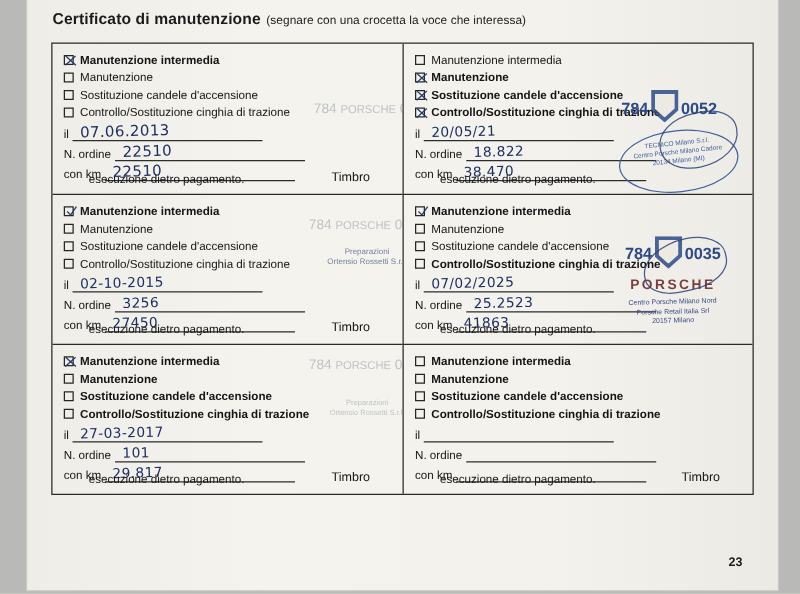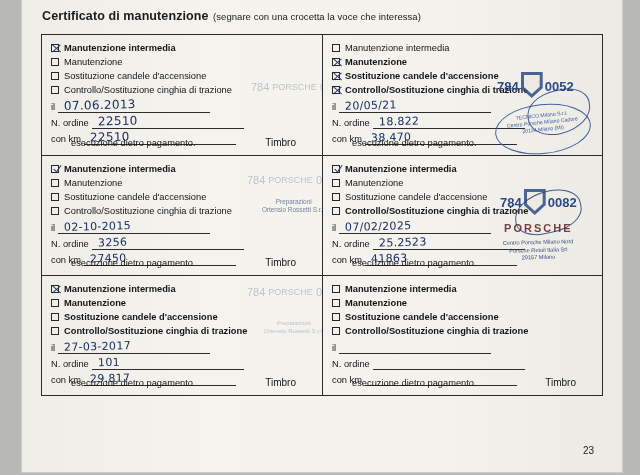--- a/index.html
+++ b/index.html
@@ -241,20 +241,21 @@
     border-radius: 50% 40% 55% 45%;
     transform: rotate(-12deg);
     opacity: 0.85;
   }
   .pagenum {
     position: absolute;
     right: 28px;
     bottom: 16px;
     font-size: 10px;
     color: #1c1c1c;
+    font-weight: bold;
   }
   .prep-stamp {
     color: #5d6e8d;
     font-size: 6.4px;
     line-height: 8px;
     text-align: center;
     opacity: 0.85;
   }
   .ghost-text {
     color: #b9bdc3;
@@ -492,21 +493,21 @@
             <span class="foot-r" style="opacity:0;">Timbro</span>
           </div>
 
           <div class="stamp" style="left:168px;top:26px;">
             <div style="display:flex;align-items:center;gap:2px;">
               <span class="code-num">784</span>
               <span class="crest">
                 <span class="shield"></span>
                   <span class="shield2"></span>
               </span>
-              <span class="code-num">0082</span>
+              <span class="code-num">0035</span>
             </div>
             <div style="text-align:center;margin-top:1px;">
               <span class="porsche-word">PORSCHE</span>
             </div>
             <div class="dealer-lines" style="margin-top:3px;">
               <div>Centro Porsche Milano Nord</div>
               <div>Porsche Retail Italia Srl</div>
               <div>20157 Milano</div>
             </div>
             <div class="scrawl" style="left:14px;top:2px;width:66px;height:40px;border-radius:60% 45% 50% 40%;"></div>

